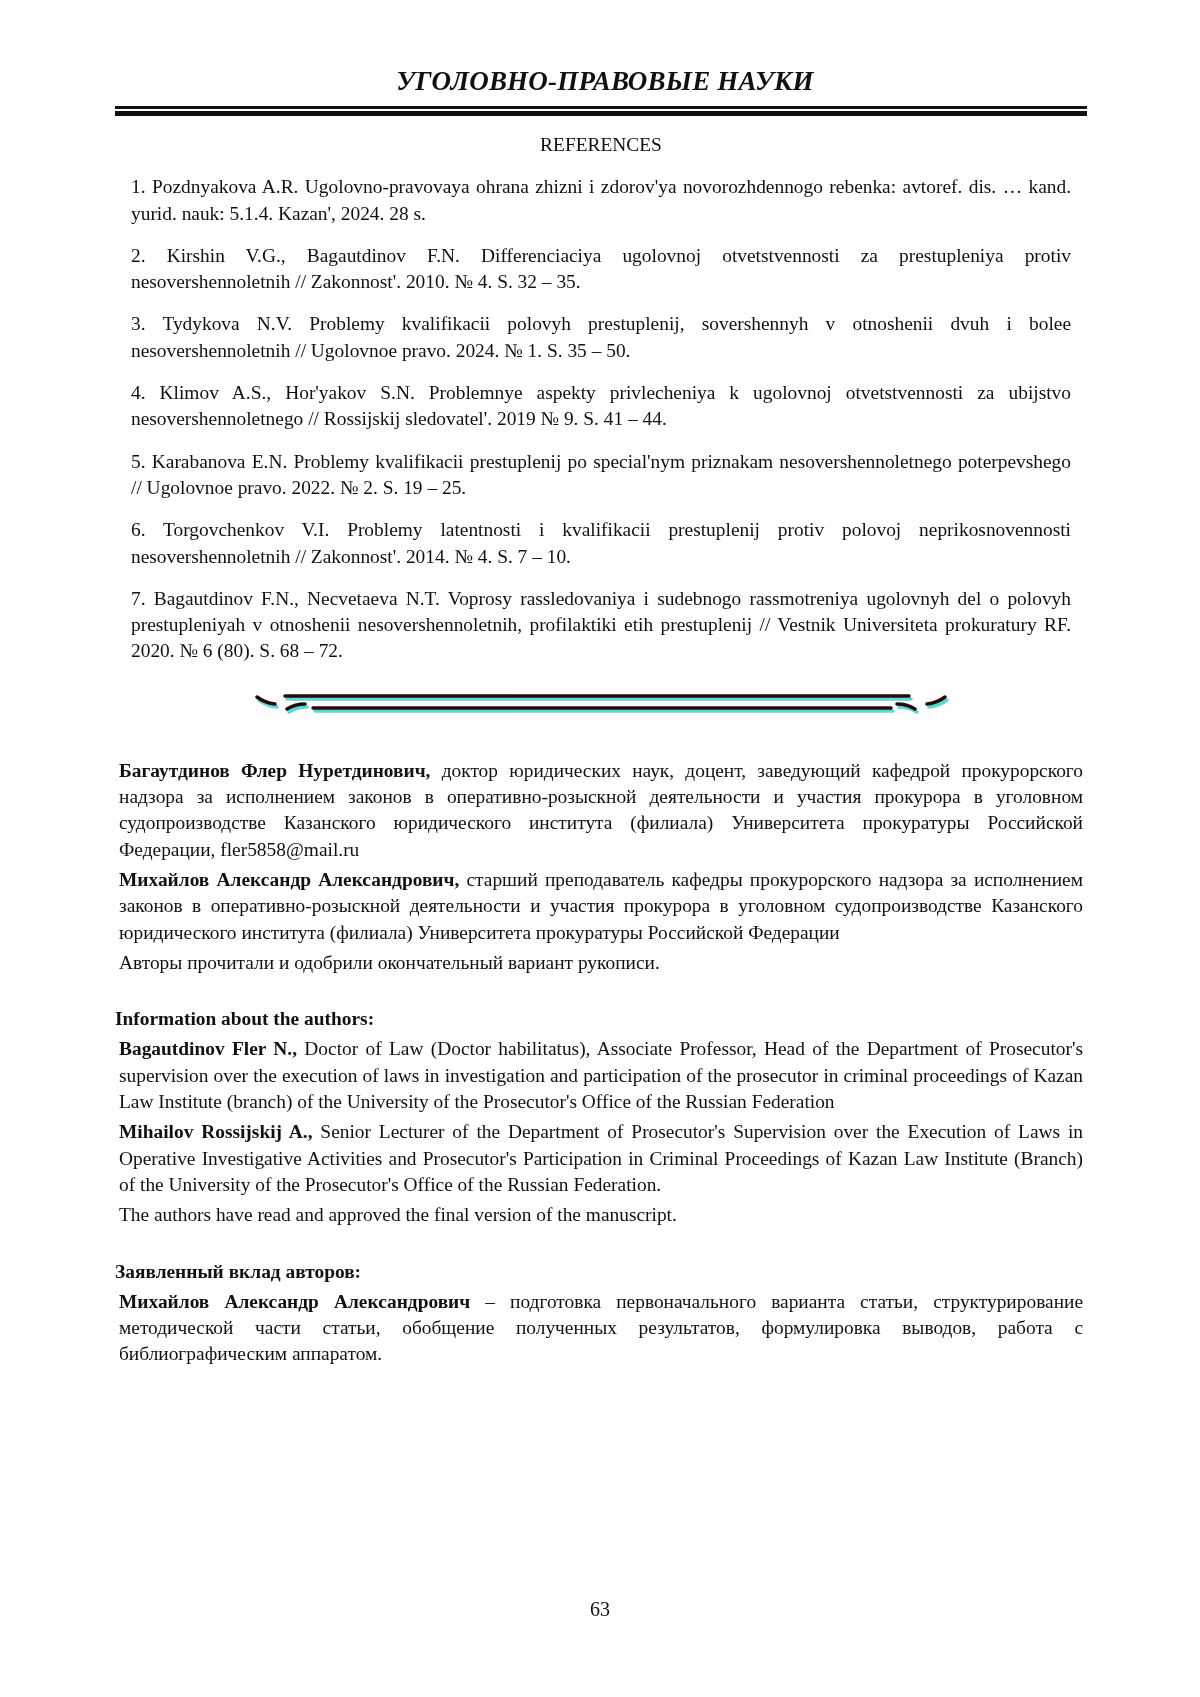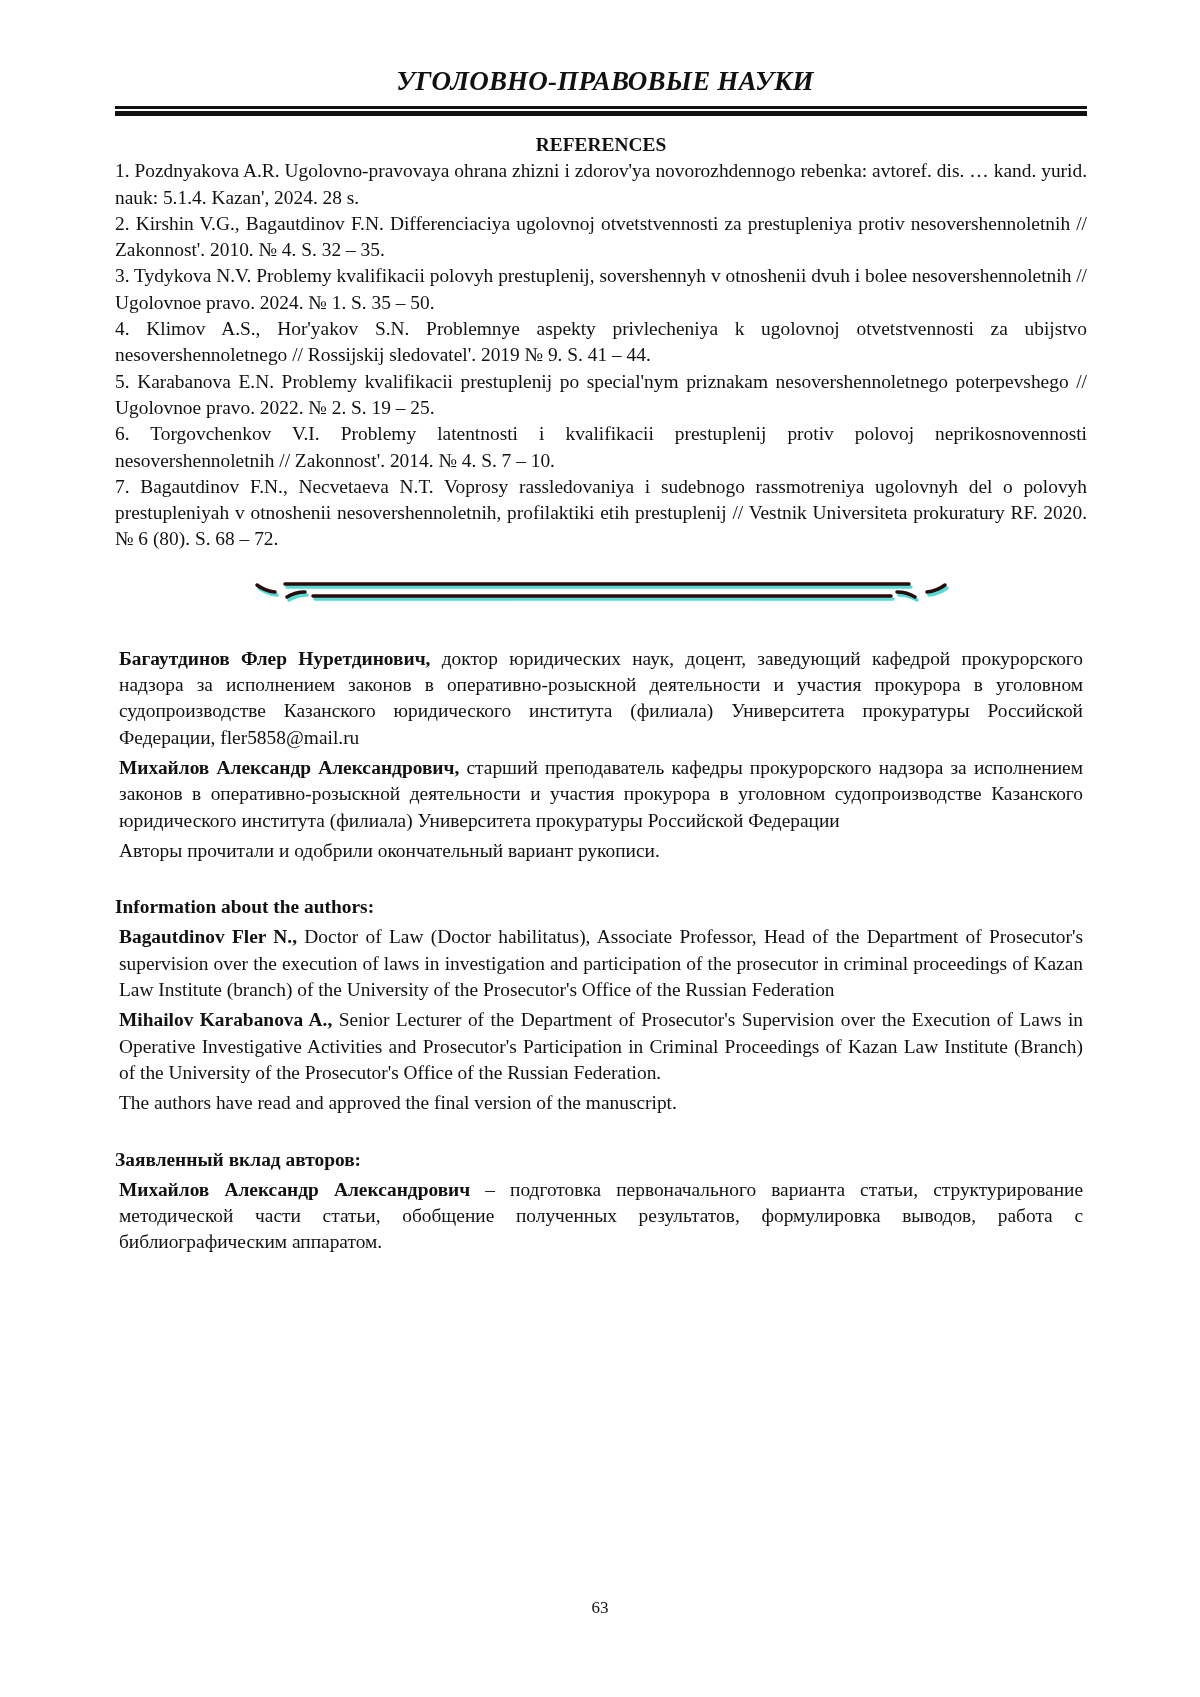--- a/index.html
+++ b/index.html
@@ -17,34 +17,34 @@
       position: absolute; left: 115px; width: 972px; top: 106px; height: 3px; background: #111;
     }
     .header-rule-thick {
       position: absolute; left: 115px; width: 972px; top: 111px; height: 5px; background: #111;
     }
     .content {
       position: absolute; left: 115px; top: 132px; width: 972px;
       font-size: 19.4px; line-height: 26.3px; text-align: justify;
     }
     .refs-heading {
-      text-align: center; font-weight: bold; margin: 0; font-size: 19.4px;
+      text-align: center; font-weight: normal; margin: 0; font-size: 19.4px;
     }
-    .ref-item { margin: 0; text-align: justify; text-align-last: left; }
+    .ref-item { margin: 16px; text-align: justify; text-align-last: left; }
     .para { margin: 4px; text-align: justify; }
     .section-heading { font-weight: bold; margin: 0; }
     .bold { font-weight: bold; }
     .ornament {
       display: block; margin: 18px auto 0 auto; width: 700px; height: 40px;
     }
     .gap-ornament-after { height: 31px; }
     .gap-section { height: 26px; }
     .page-number {
       position: absolute; left: 0; width: 1200px; top: 1598px;
-      text-align: center; font-size: 17px;
+      text-align: center; font-size: 20px;
     }
   </style>
 </head>
 <body>
 
 <div class="header-title">УГОЛОВНО-ПРАВОВЫЕ НАУКИ</div>
 <div class="header-rule-thin"></div>
 <div class="header-rule-thick"></div>
 
 <div class="content">
@@ -85,21 +85,21 @@
     <p class="para"><span class="bold">Багаутдинов Флер Нуретдинович,</span><span> доктор юридических наук, доцент, заведующий кафедрой прокурорского надзора за исполнением законов в оперативно-розыскной деятельности и участия прокурора в уголовном судопроизводстве Казанского юридического института (филиала) Университета прокуратуры Российской Федерации, fler5858@mail.ru</span></p>
     <p class="para"><span class="bold">Михайлов Александр Александрович,</span><span> старший преподаватель кафедры прокурорского надзора за исполнением законов в оперативно-розыскной деятельности и участия прокурора в уголовном судопроизводстве Казанского юридического института (филиала) Университета прокуратуры Российской Федерации</span></p>
     <p class="para">Авторы прочитали и одобрили окончательный вариант рукописи.</p>
   </section>
 
   <div class="gap-section"></div>
 
   <section>
     <p class="section-heading">Information about the authors:</p>
     <p class="para"><span class="bold">Bagautdinov Fler N.,</span><span> Doctor of Law (Doctor habilitatus), Associate Professor, Head of the Department of Prosecutor's supervision over the execution of laws in investigation and participation of the prosecutor in criminal proceedings of Kazan Law Institute (branch) of the University of the Prosecutor's Office of the Russian Federation</span></p>
-    <p class="para"><span class="bold">Mihailov Karabanova A.,</span><span> Senior Lecturer of the Department of Prosecutor's Supervision over the Execution of Laws in Operative Investigative Activities and Prosecutor's Participation in Criminal Proceedings of Kazan Law Institute (Branch) of the University of the Prosecutor's Office of the Russian Federation.</span></p>
+    <p class="para"><span class="bold">Mihailov Rossijskij A.,</span><span> Senior Lecturer of the Department of Prosecutor's Supervision over the Execution of Laws in Operative Investigative Activities and Prosecutor's Participation in Criminal Proceedings of Kazan Law Institute (Branch) of the University of the Prosecutor's Office of the Russian Federation.</span></p>
     <p class="para">The authors have read and approved the final version of the manuscript.</p>
   </section>
 
   <div class="gap-section"></div>
 
   <section>
     <p class="section-heading">Заявленный вклад авторов:</p>
     <p class="para"><span class="bold">Михайлов Александр Александрович</span><span> – подготовка первоначального варианта статьи, структурирование методической части статьи, обобщение полученных результатов, формулировка выводов, работа с библиографическим аппаратом.</span></p>
   </section>
 

